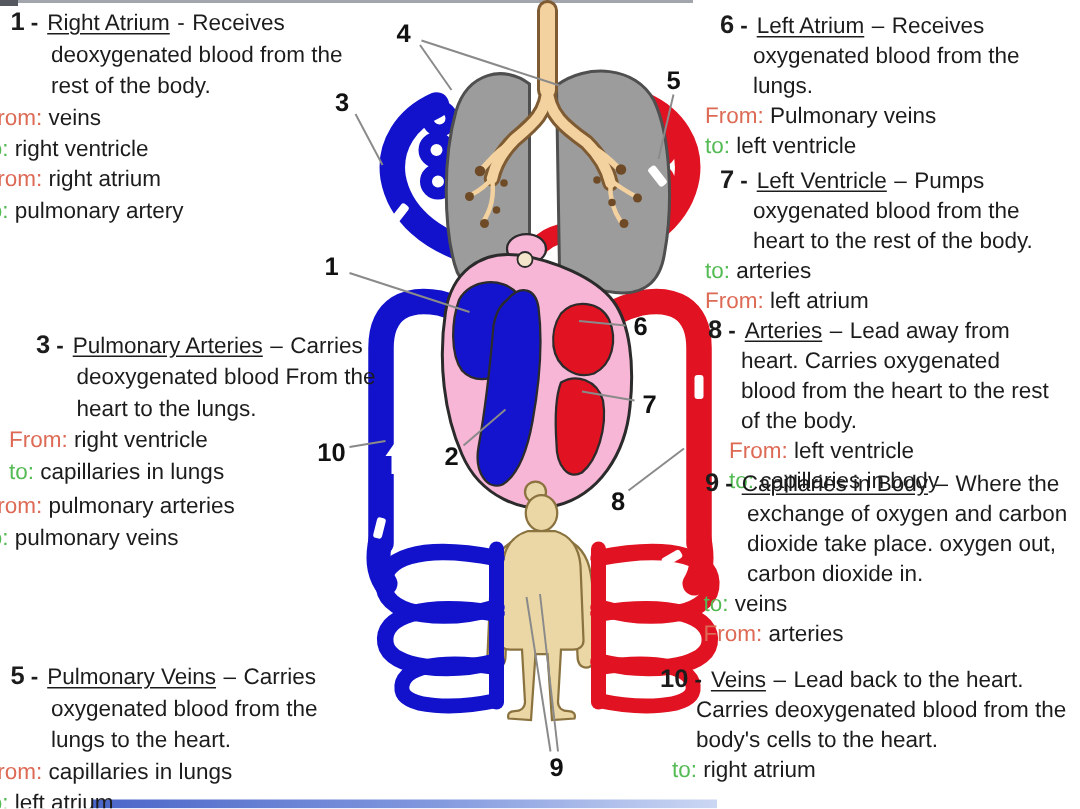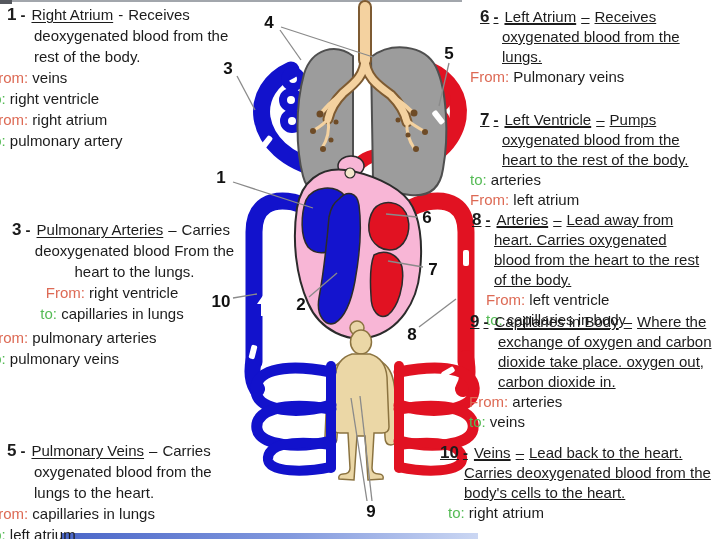--- a/index.html
+++ b/index.html
@@ -4,38 +4,38 @@
 <style>
   html,body{margin:0;padding:0;background:#fff;}
   .stage{
     position:relative;width:720px;height:539px;background:#ffffff;overflow:hidden;
     font-family:"Liberation Sans",sans-serif;color:#1c1c1c;
   }
   .art{position:absolute;left:0;top:0;}
   .item{position:absolute;font-size:15px;line-height:21px;}
   .item.right{line-height:20px;}
   .head{padding-left:27px;text-indent:-27px;}
-  .item.right .head{padding-left:22px;text-indent:-22px;text-decoration:underline;}
+  .item.right .head{padding-left:22px;text-indent:-22px;}
   .item.i9 .head{padding-left:28px;text-indent:-28px;}
   .item.i10 .head{padding-left:24px;text-indent:-24px;}
   .num{font-weight:bold;font-size:17px;}
   .dash{font-weight:bold;margin:0 6px 0 4px;}
   .title{text-decoration:underline;text-underline-offset:2px;}
   .sep{margin:0 5px;}
   .ft{margin-left:-18px;}
   .item.right .ft{margin-left:-10px;}
   .item.i8 .ft{margin-left:14px;}
   .item.i9 .ft{margin-left:-1px;}
   .item.i10 .ft{margin-left:8px;}
   .lab-from{color:#DD6A55;}
   .lab-to{color:#55BB55;}
   
   .iL1{top:4px;left:7px;width:232px;}
   .iL2{top:109px;left:7px;width:232px;}
-  .iL3{top:219px;left:5px;width:232px;text-align:center;}
+  .iL3{top:219px;left:24px;width:232px;}
   .iL4{top:327px;left:7px;width:232px;}
   .iL5{top:440px;left:7px;width:232px;}
   .iR6{top:7px;left:480px;width:230px;}
   .iR7{top:110px;left:480px;width:232px;}
   .iR8{top:210px;left:472px;width:234px;}
   .iR9{top:312px;left:470px;width:248px;}
   .iR10{top:443px;left:440px;width:278px;}
   .callout-num{font-family:"Liberation Sans",sans-serif;font-weight:bold;font-size:17px;fill:#111;}
 </style>
 </head>
@@ -206,38 +206,39 @@
 
   <div class="item iL5">
     <div class="head"><span class="num">5</span><span class="dash">-</span><span class="title">Pulmonary Veins</span><span class="sep">–</span><span class="desc">Carries oxygenated blood from the lungs to the heart.</span></div>
     <div class="ft"><span class="lab-from">From:</span> <span>capillaries in lungs</span></div>
     <div class="ft"><span class="lab-to">to:</span> <span>left atrium</span></div>
   </div>
 
   <div class="item right iR6">
     <div class="head"><span class="num">6</span><span class="dash">-</span><span class="title">Left Atrium</span><span class="sep">–</span><span class="desc">Receives oxygenated blood from the lungs.</span></div>
     <div class="ft"><span class="lab-from">From:</span> <span>Pulmonary veins</span></div>
+    <div class="ft"><span class="lab-to">to:</span> <span>left ventricle</span></div>
   </div>
 
   <div class="item right iR7">
     <div class="head"><span class="num">7</span><span class="dash">-</span><span class="title">Left Ventricle</span><span class="sep">–</span><span class="desc">Pumps oxygenated blood from the heart to the rest of the body.</span></div>
     <div class="ft"><span class="lab-to">to:</span> <span>arteries</span></div>
     <div class="ft"><span class="lab-from">From:</span> <span>left atrium</span></div>
   </div>
 
   <div class="item right i8 iR8">
     <div class="head"><span class="num">8</span><span class="dash">-</span><span class="title">Arteries</span><span class="sep">–</span><span class="desc">Lead away from heart.  Carries oxygenated blood from the heart to the rest of the body.</span></div>
     <div class="ft"><span class="lab-from">From:</span> <span>left ventricle</span></div>
     <div class="ft"><span class="lab-to">to:</span> <span>capillaries in body</span></div>
   </div>
 
   <div class="item right i9 iR9">
     <div class="head"><span class="num">9</span><span class="dash">-</span><span class="title">Capillaries in Body</span><span class="sep">–</span><span class="desc">Where the exchange of oxygen and carbon dioxide take place. oxygen out, carbon dioxide in.</span></div>
+    <div class="ft"><span class="lab-to">to:</span> <span>veins</span></div>
     <div class="ft"><span class="lab-from">From:</span> <span>arteries</span></div>
-    <div class="ft"><span class="lab-to">to:</span> <span>veins</span></div>
   </div>
 
   <div class="item right i10 iR10">
     <div class="head"><span class="num">10</span><span class="dash">-</span><span class="title">Veins</span><span class="sep">–</span><span class="desc">Lead back to the heart. Carries deoxygenated blood from the body's cells to the heart.</span></div>
     <div class="ft"><span class="lab-to">to:</span> <span>right atrium</span></div>
   </div>
 
 </div>
 
 </body></html>

